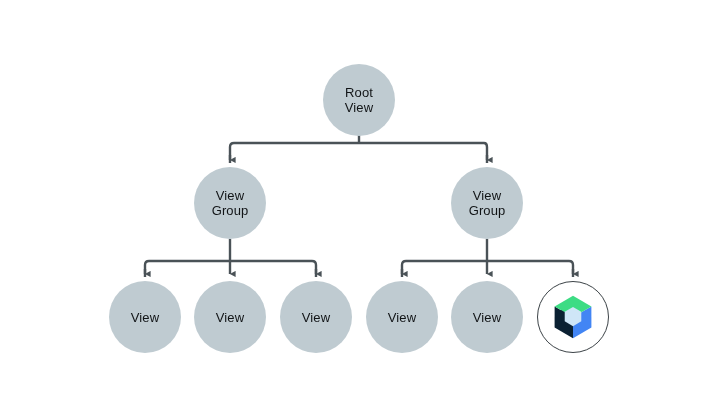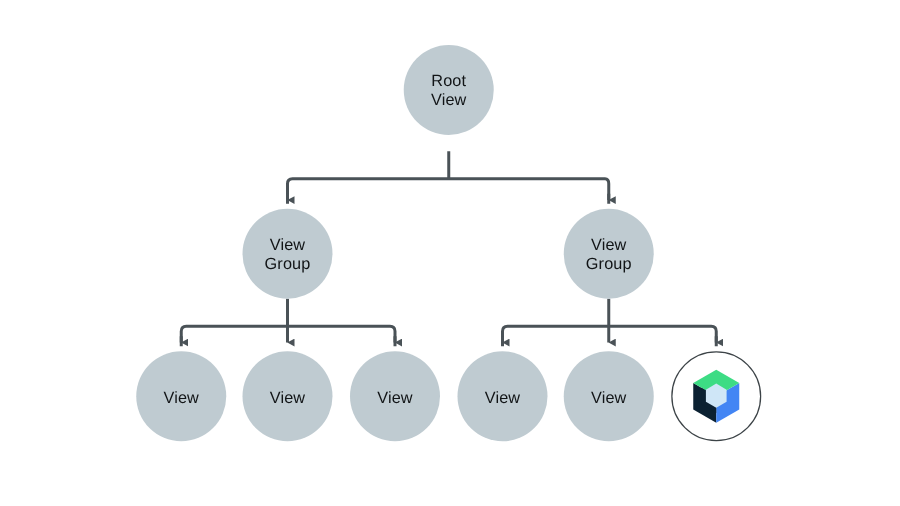--- a/index.html
+++ b/index.html
@@ -85,21 +85,21 @@
 
     <g>
       <path d="M487,239 L487,261" stroke="#4a5257" stroke-width="2.4" fill="none"></path>
       <path d="M402,277 L402,265 Q402,261 406,261 L569,261 Q573,261 573,265 L573,277" stroke="#4a5257" stroke-width="2.4" fill="none"></path>
       <path d="M402,269 L402,274" stroke="#4a5257" stroke-width="2.4" fill="none" marker-end="url(#arrowhead)"></path>
       <path d="M487,261 L487,274" stroke="#4a5257" stroke-width="2.4" fill="none" marker-end="url(#arrowhead)"></path>
       <path d="M573,269 L573,274" stroke="#4a5257" stroke-width="2.4" fill="none" marker-end="url(#arrowhead)"></path>
     </g>
   </svg>
 
-  <div class="node node-filled" style="left:323px; top:36px; width:72px; height:72px;">
+  <div class="node node-filled" style="left:323px; top:64px; width:72px; height:72px;">
     <span class="node-label">Root
 View</span>
   </div>
 
   <div class="node node-filled" style="left:194px; top:167px; width:72px; height:72px;">
     <span class="node-label">View
 Group</span>
   </div>
 
   <div class="node node-filled" style="left:451px; top:167px; width:72px; height:72px;">

